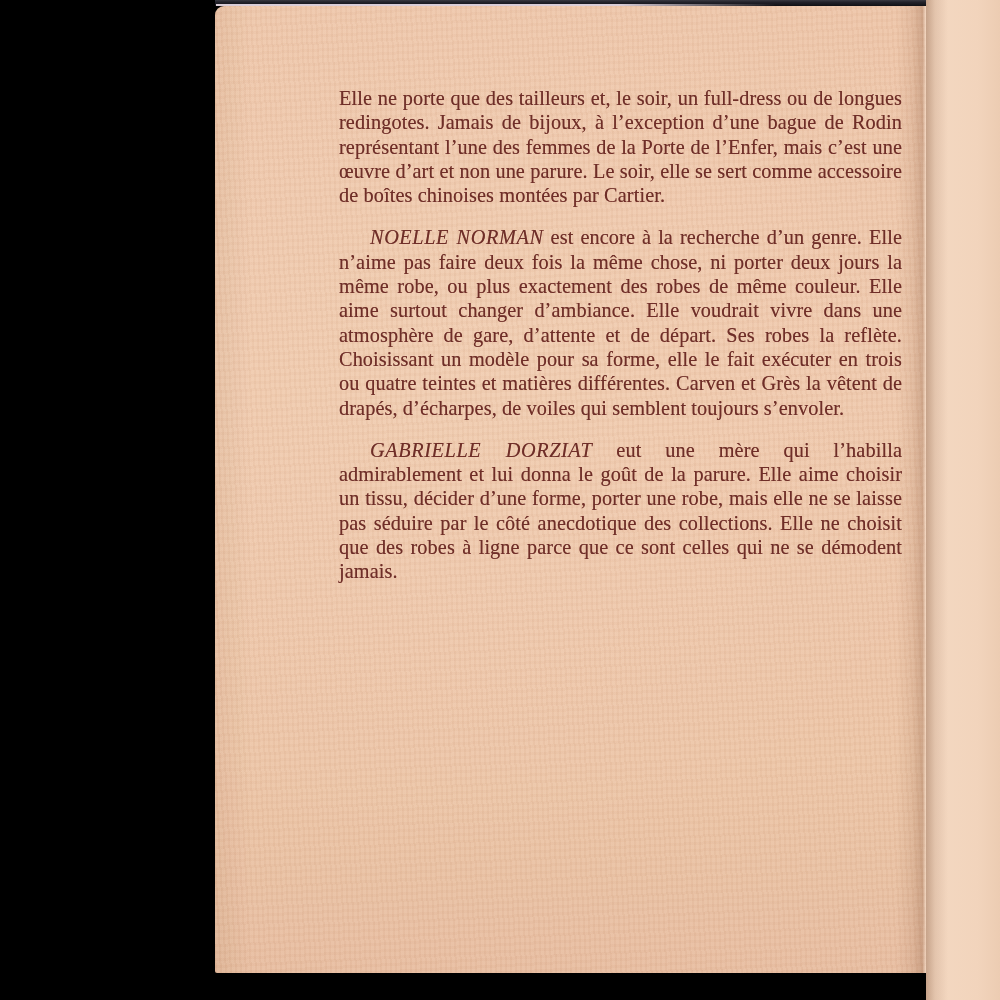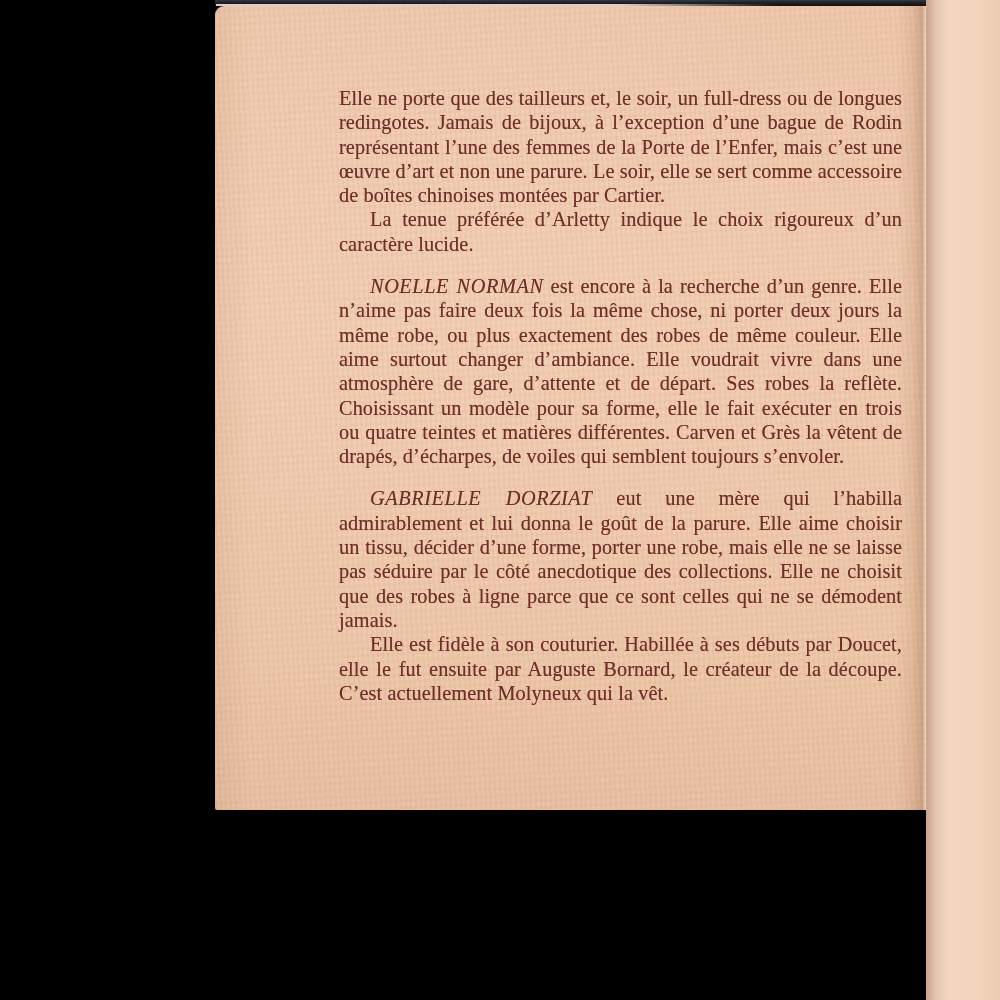--- a/index.html
+++ b/index.html
@@ -32,21 +32,21 @@
     position:absolute;left:215px;top:0;width:711px;height:6px;
     background:linear-gradient(180deg,#3a3a42 0%,var(--top-band) 35%,#101014 100%);
   }
   .edge-highlight{
     position:absolute;left:216px;top:4px;width:560px;height:2px;
     background:linear-gradient(90deg,var(--edge-highlight) 0%,var(--edge-highlight) 72%,rgba(217,205,215,0) 100%);
   }
 
   
   .page{
-    position:absolute;left:215px;top:6px;width:711px;height:804px;
+    position:absolute;left:215px;top:6px;width:711px;height:967px;
     border-radius:9px 0 0 2px;
     background:
       radial-gradient(130% 90% at 35% 35%, rgba(255,246,235,.10), rgba(255,246,235,0) 60%),
       linear-gradient(90deg, rgba(120,70,40,.08) 0%, rgba(120,70,40,0) 5%),
       linear-gradient(180deg, #eec6a9 0%, var(--page) 40%, #edc5a7 78%, var(--page-deep) 100%);
   }
   
   .page-fold{
     position:absolute;right:0;top:0;width:30px;height:100%;
     background:linear-gradient(90deg, rgba(121,72,44,0) 0%, rgba(121,72,44,.10) 55%, rgba(121,72,44,.26) 88%, rgba(250,232,216,.55) 100%);
@@ -84,23 +84,21 @@
 
   <div class="page">
     <div class="grain"></div>
     <div class="page-fold"></div>
 
     <div class="text-block">
 
       <p class="para"><span class="lead"></span><span>Elle ne porte que des tailleurs et, le soir, un full-dress ou de longues redingotes. Jamais de bijoux, à l’exception d’une bague de Rodin représentant l’une des femmes de la Porte de l’Enfer, mais c’est une œuvre d’art et non une parure. Le soir, elle se sert comme accessoire de boîtes chinoises montées par Cartier.</span></p>
 
 
-      <p class="para indent"><span class="lead"></span><span>La tenue préférée d’Arletty indique le choix rigoureux d’un caractère lucide.</span></p>
 
       <p class="para indent section"><span class="lead">NOELLE NORMAN</span><span> est encore à la recherche d’un genre. Elle n’aime pas faire deux fois la même chose, ni porter deux jours la même robe, ou plus exactement des robes de même couleur. Elle aime surtout changer d’ambiance. Elle voudrait vivre dans une atmosphère de gare, d’attente et de départ. Ses robes la reflète. Choisissant un modèle pour sa forme, elle le fait exécuter en trois ou quatre teintes et matières différentes. Carven et Grès la vêtent de drapés, d’écharpes, de voiles qui semblent toujours s’envoler.</span></p>
 
       <p class="para indent section"><span class="lead">GABRIELLE DORZIAT</span><span> eut une mère qui l’habilla admirablement et lui donna le goût de la parure. Elle aime choisir un tissu, décider d’une forme, porter une robe, mais elle ne se laisse pas séduire par le côté anecdotique des collections. Elle ne choisit que des robes à ligne parce que ce sont celles qui ne se démodent jamais.</span></p>
 
-      <p class="para indent"><span class="lead"></span><span>Elle est fidèle à son couturier. Habillée à ses débuts par Doucet, elle le fut ensuite par Auguste Bornard, le créateur de la découpe. C’est actuellement Molyneux qui la vêt.</span></p>
 
     </div>
   </div>
 </div>
 
 </body></html>

